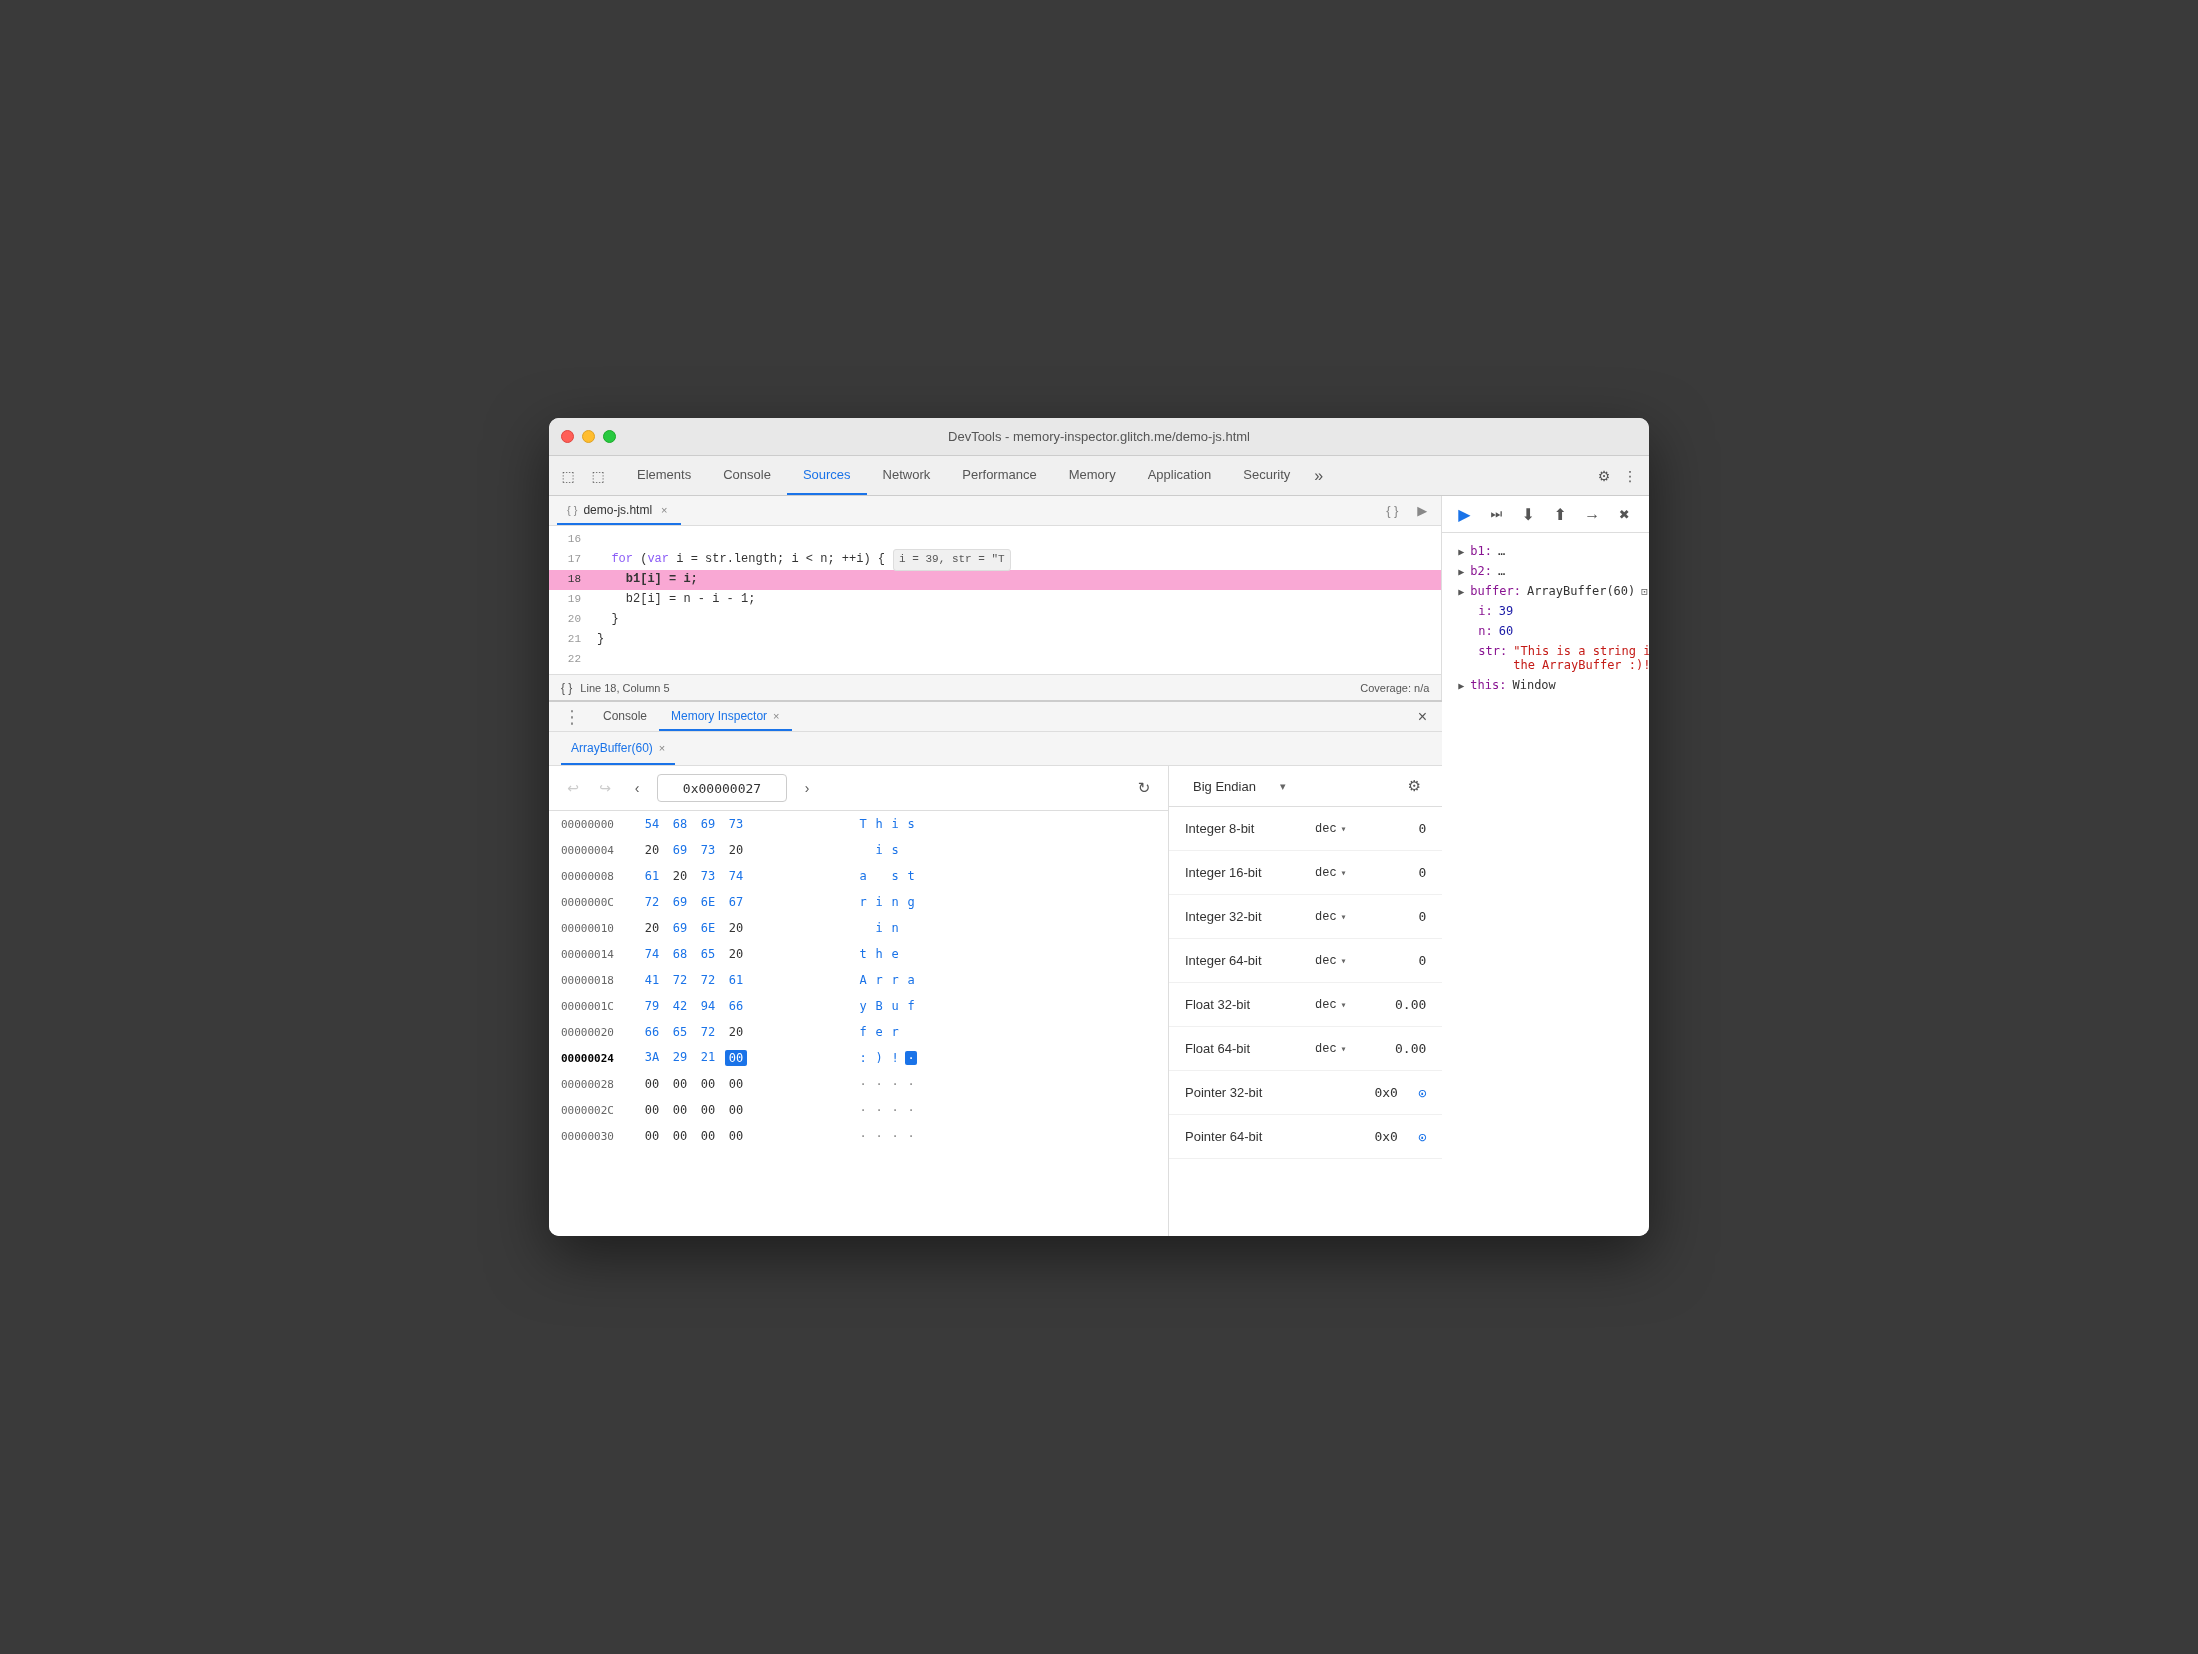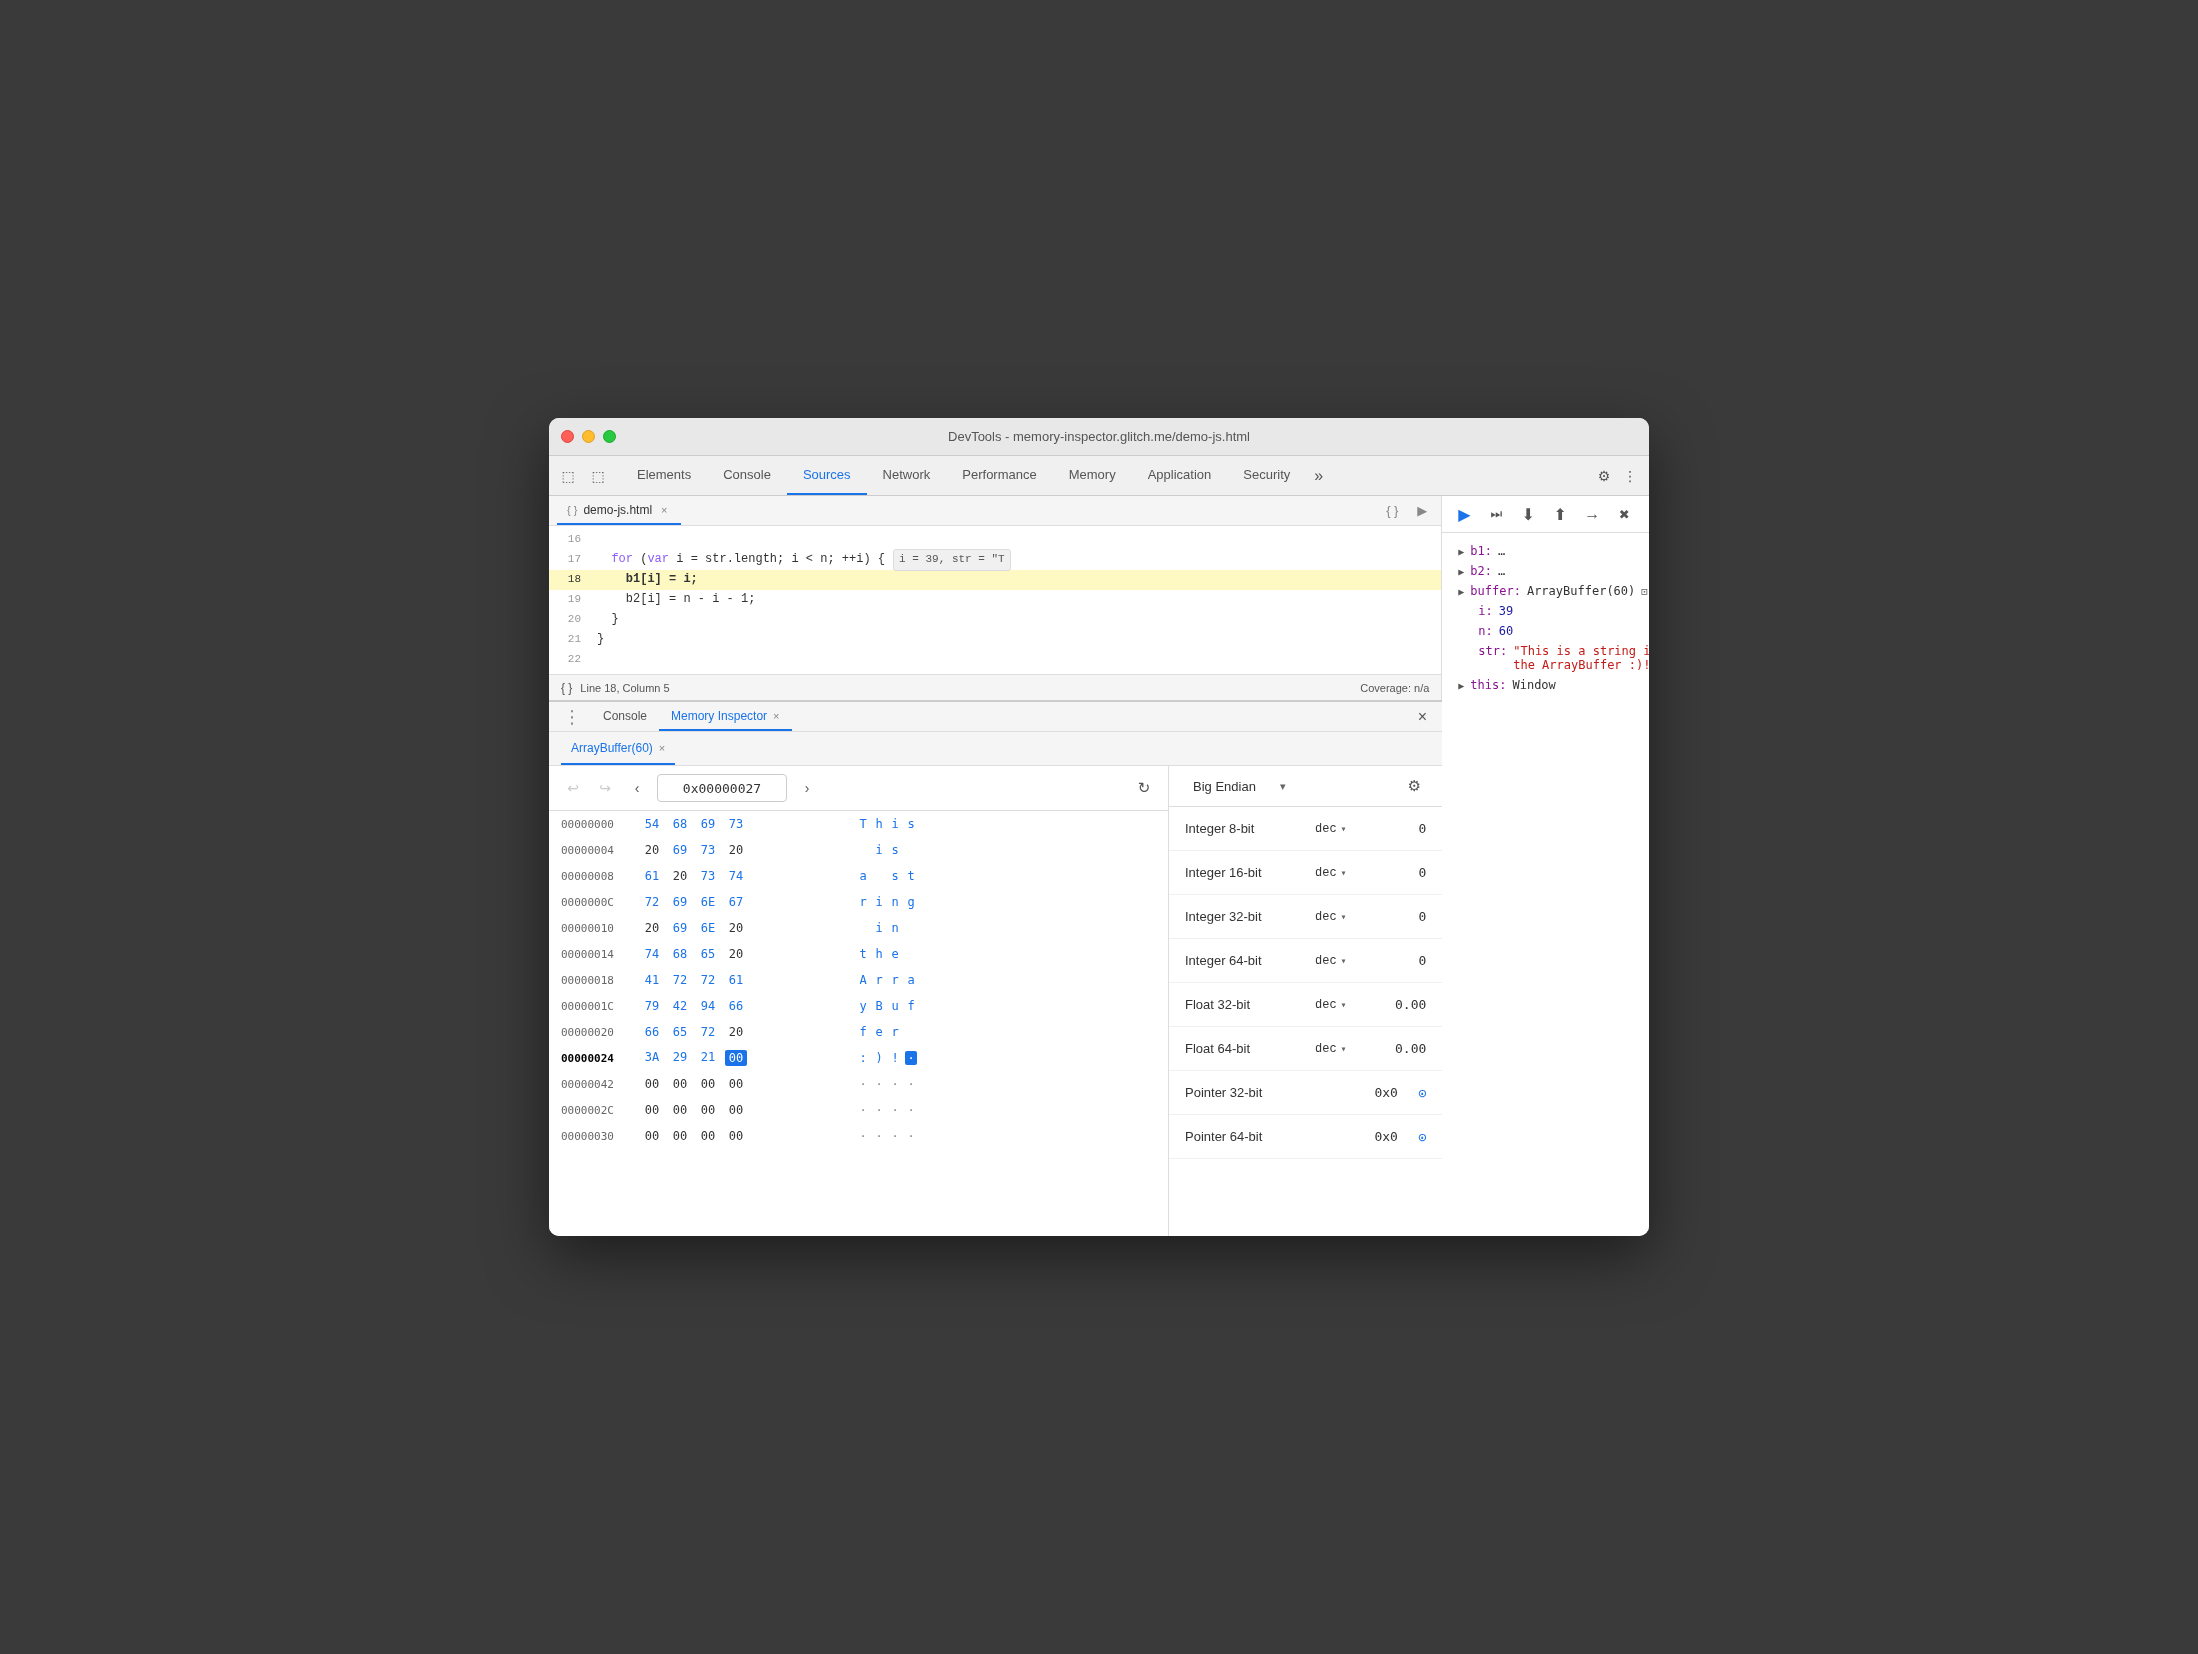--- a/index.html
+++ b/index.html
@@ -151,21 +151,21 @@
     .code-lines {
       padding: 4px 0;
     }
     .code-line {
       display: flex;
       align-items: center;
       padding: 0 8px;
       height: 20px;
     }
     .code-line.highlighted {
-      background: #fef9c3;
+      background: #f9a8d4;
     }
     .line-number {
       color: #999;
       min-width: 24px;
       text-align: right;
       margin-right: 16px;
       user-select: none;
       font-size: 11px;
     }
     .code-line.highlighted .line-number {
@@ -815,21 +815,21 @@
                 </div>
                 <div class="hex-ascii">
                   <span class="hex-ascii-char blue">:</span>
                   <span class="hex-ascii-char blue">)</span>
                   <span class="hex-ascii-char blue">!</span>
                   <span class="hex-ascii-char selected">·</span>
                 </div>
               </div>
 
               <div class="hex-row">
-                <span class="hex-addr">00000042</span>
+                <span class="hex-addr">00000028</span>
                 <div class="hex-bytes">
                   <span class="hex-byte">00</span>
                   <span class="hex-byte">00</span>
                   <span class="hex-byte">00</span>
                   <span class="hex-byte">00</span>
                 </div>
                 <div class="hex-ascii">
                   <span class="hex-ascii-char">·</span>
                   <span class="hex-ascii-char">·</span>
                   <span class="hex-ascii-char">·</span>

